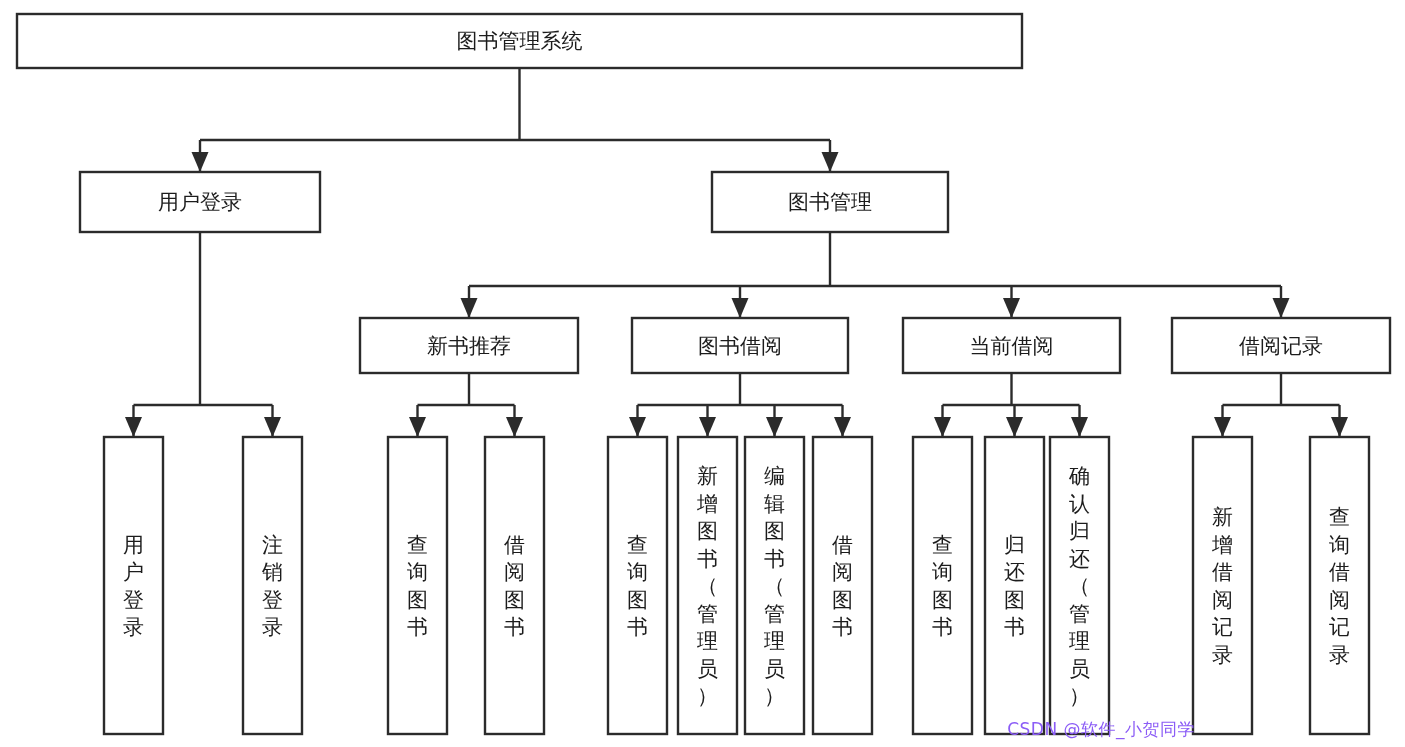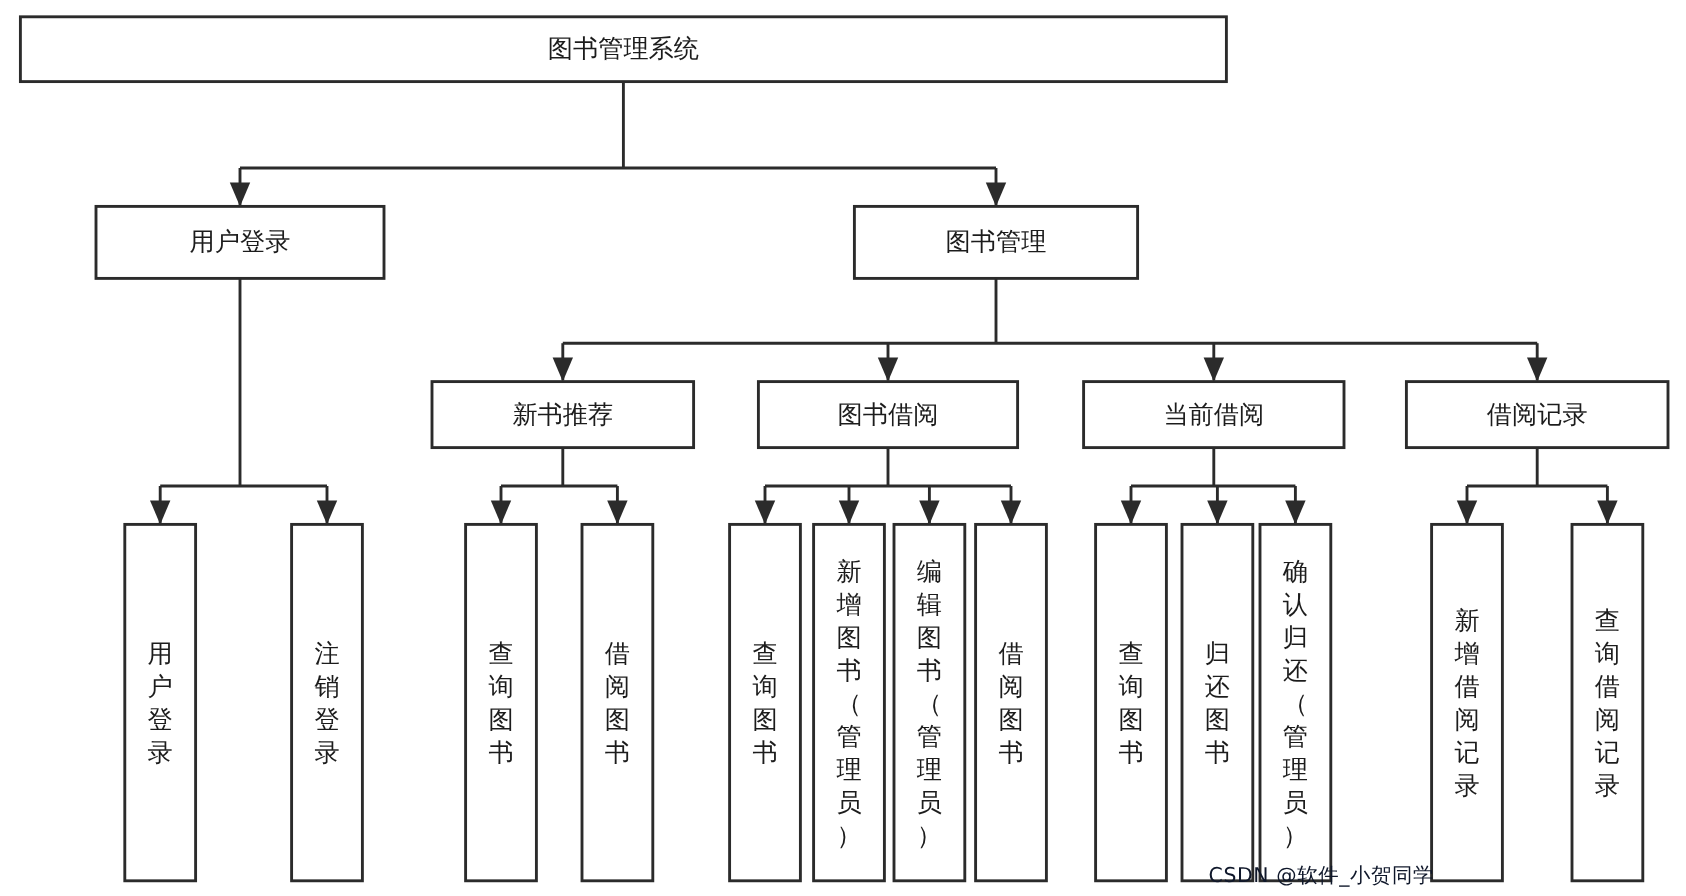--- a/index.html
+++ b/index.html
@@ -55,21 +55,21 @@
   .arrow-head {
     fill: #2b2b2b;
     stroke: none;
   }
   .watermark {
     position: absolute;
     right: 12px;
     bottom: 6px;
     font-family: "DejaVu Sans", "Liberation Sans", sans-serif;
     font-size: 17px;
-    color: #0f172a;
+    color: #8b5cf6;
     letter-spacing: 0.5px;
     white-space: nowrap;
     user-select: none;
   }
 </style>
 </head>
 <body>
 
 <div id="diagram-root">
   <svg id="flow-svg" viewBox="0 0 1405 747">

